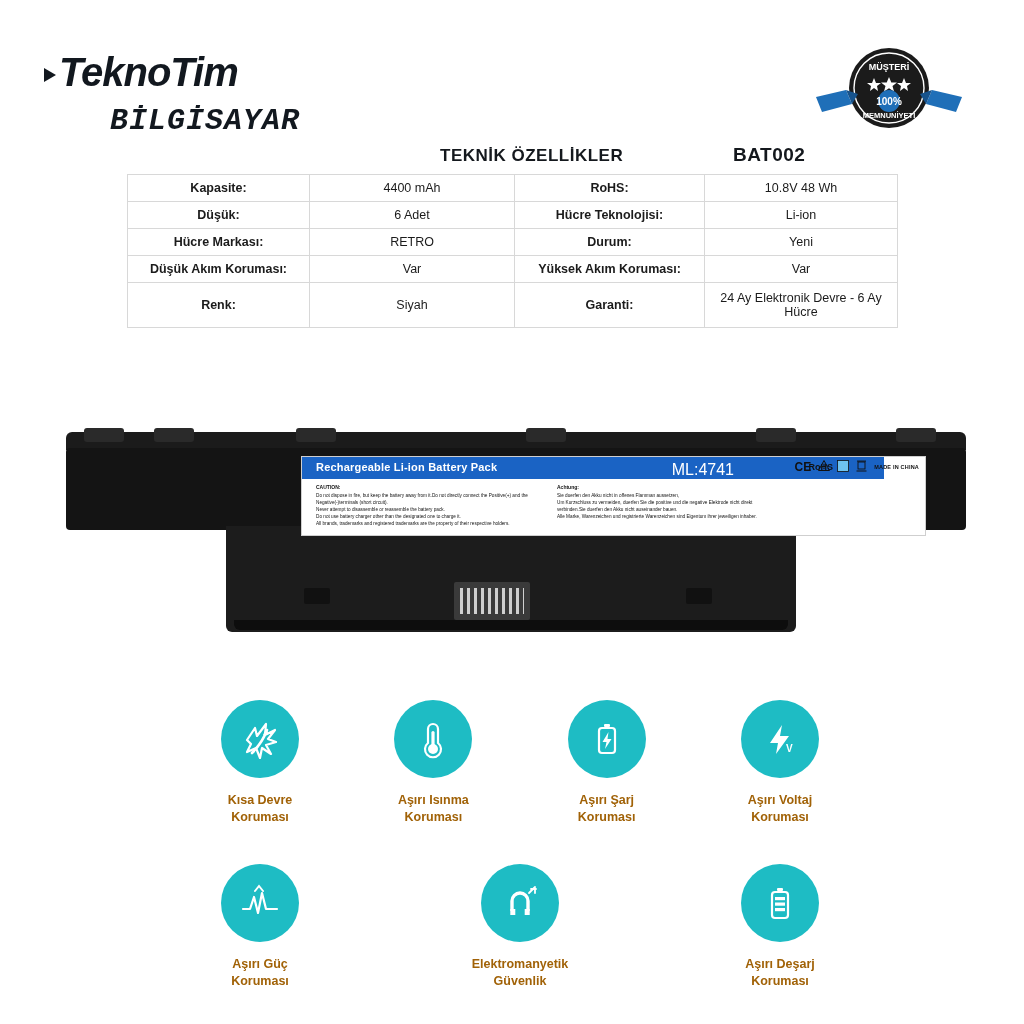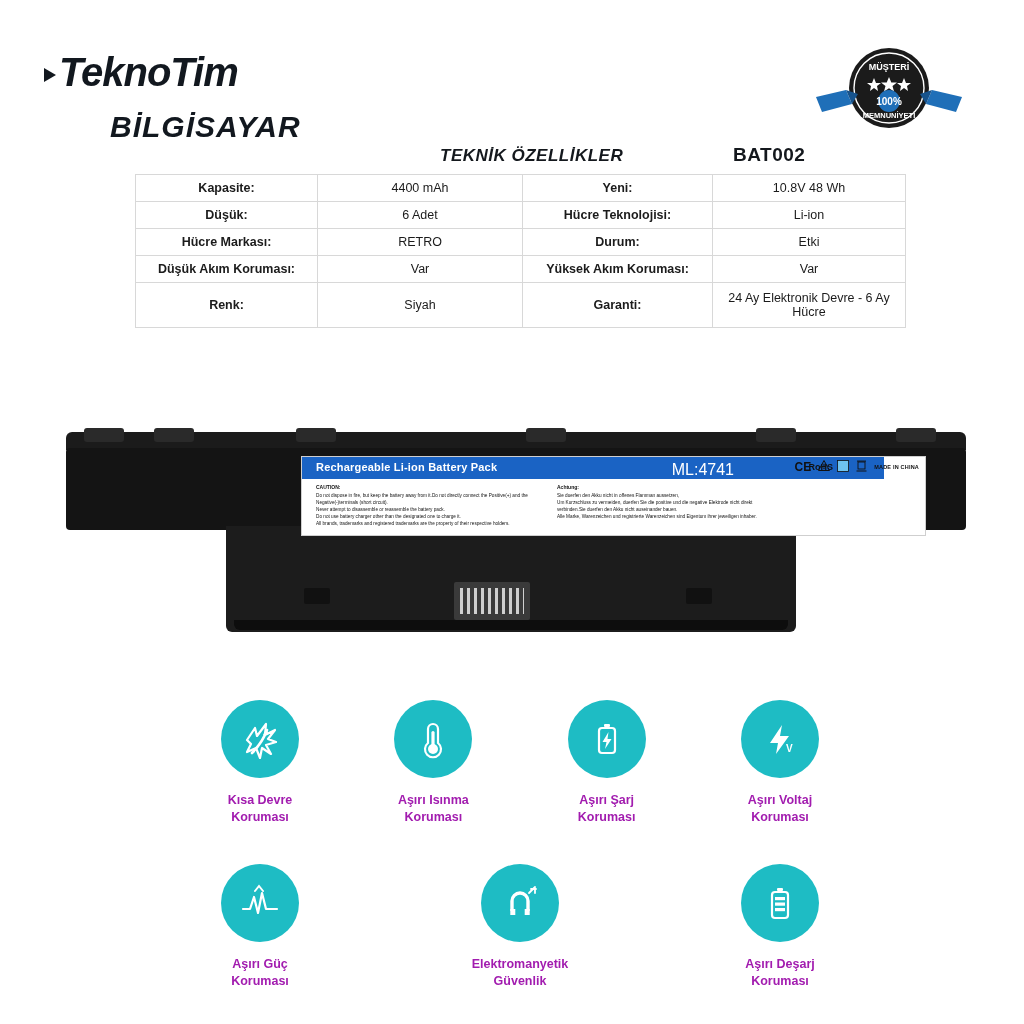--- a/index.html
+++ b/index.html
@@ -46,22 +46,23 @@
     vertical-align: 4px;
   }
   .logo-tekno { color: #12181f; margin-top: 44px; }
   .logo-tim { color: #12181f; }
   .logo-row2 {
     font-size: 30px;
     font-weight: bold;
     font-style: italic;
     letter-spacing: 1px;
     color: #12181f;
-    margin-top: 18px;
+    margin-top: 12px;
     margin-left: 66px;
+    font-family: Liberation Mono, monospace;
   }
 
   
   .badge {
     position: absolute;
     right: 60px;
     top: 42px;
     width: 150px;
     height: 100px;
     text-align: center;
@@ -70,41 +71,39 @@
 
   
   .spec-title {
     position: absolute;
     top: 146px;
     left: 440px;
     font-size: 17px;
     font-weight: bold;
     letter-spacing: 0.5px;
     color: #14181d;
-    font-style: italic;
   }
   .model-code {
     position: absolute;
     top: 144px;
     left: 733px;
     font-size: 19px;
     font-weight: bold;
     letter-spacing: 0.5px;
     color: #14181d;
   }
 
   
   .spec-table {
     position: absolute;
     top: 174px;
     left: 127px;
     width: 770px;
     border-collapse: collapse;
     table-layout: fixed;
-    margin-left: 8px;
   }
   .spec-table td {
     border: 1px solid #d8d8d8;
     height: 27px;
     font-size: 12.5px;
     text-align: center;
     padding: 2px 4px;
     vertical-align: middle;
     color: #1b1b1b;
   }
@@ -263,21 +262,21 @@
     margin: 0 auto 14px auto;
     display: flex;
     align-items: center;
     justify-content: center;
   }
   .feat-circle svg { display: block; }
   .feat-label {
     font-size: 12.5px;
     font-weight: bold;
     line-height: 1.35;
-    color: #a21caf;
+    color: #a16207;
     white-space: pre-line;
   }
 </style>
 </head>
 <body>
 
 <div class="header">
 
   <div class="logo">
     <div class="logo-row1">
@@ -314,34 +313,34 @@
   <colgroup>
     <col class="col-a">
       <col class="col-b">
       <col class="col-c">
       <col class="col-d">
   </colgroup>
   <tbody>
     <tr>
       <td class="lbl">Kapasite:</td>
       <td class="val">4400 mAh</td>
-      <td class="lbl">Yeni:</td>
+      <td class="lbl">RoHS:</td>
       <td class="val">10.8V 48 Wh</td>
     </tr>
     <tr>
       <td class="lbl">Düşük:</td>
       <td class="val">6 Adet</td>
       <td class="lbl">Hücre Teknolojisi:</td>
       <td class="val">Li-ion</td>
     </tr>
     <tr>
       <td class="lbl">Hücre Markası:</td>
       <td class="val">RETRO</td>
       <td class="lbl">Durum:</td>
-      <td class="val">Etki</td>
+      <td class="val">Yeni</td>
     </tr>
     <tr>
       <td class="lbl">Düşük Akım Koruması:</td>
       <td class="val">Var</td>
       <td class="lbl">Yüksek Akım Koruması:</td>
       <td class="val">Var</td>
     </tr>
     <tr class="tall">
       <td class="lbl">Renk:</td>
       <td class="val">Siyah</td>

